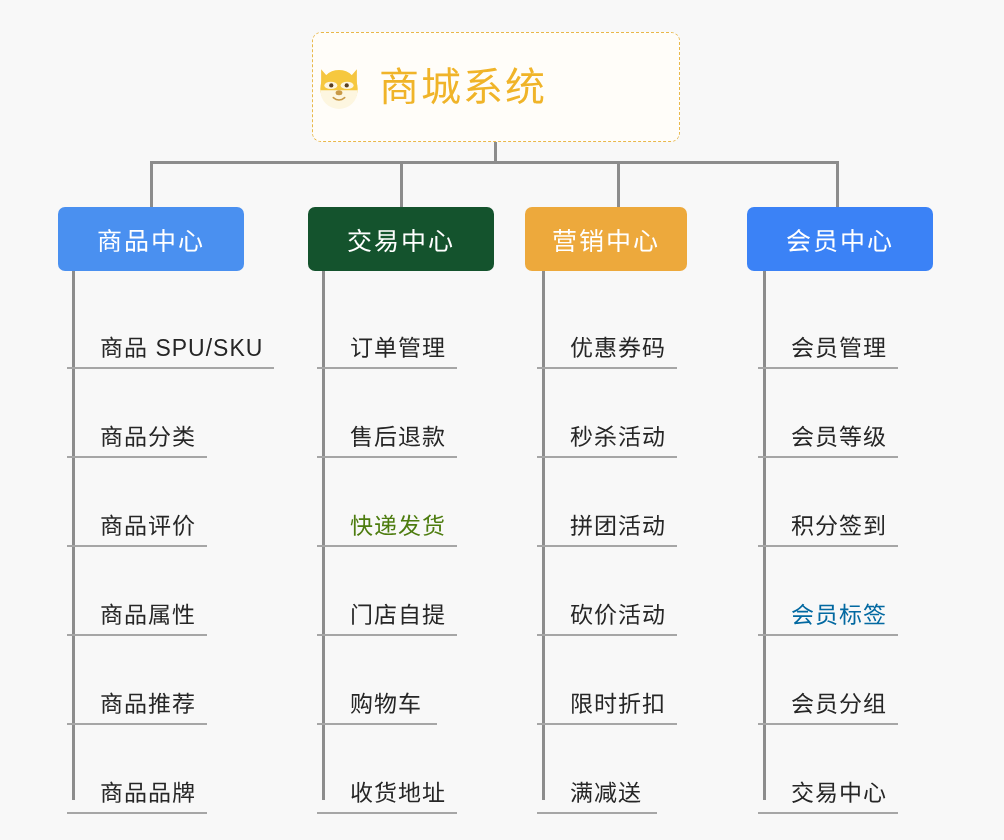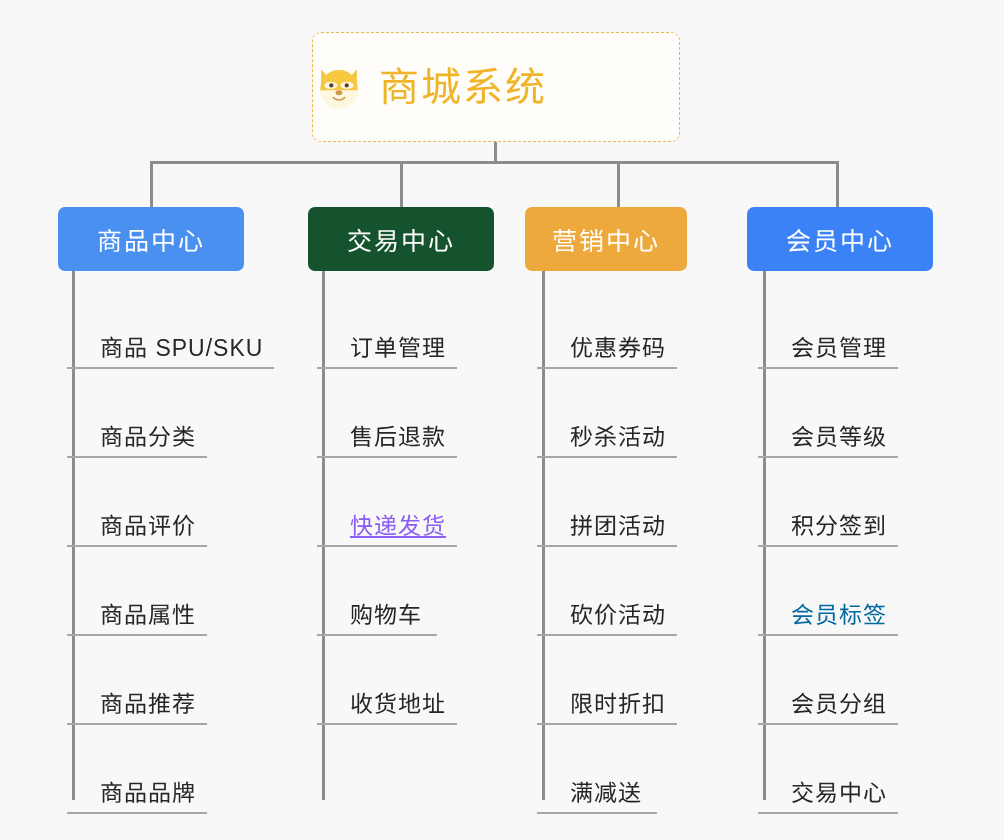--- a/index.html
+++ b/index.html
@@ -215,21 +215,24 @@
 
   <div class="leaf-column lc-1">
     <div class="rail" style="background: rgb(140, 140, 140);"></div>
     <div class="leaf-item">
         <span class="leaf-label" style="color: rgb(38, 38, 38); border-bottom-color: rgb(166, 166, 166);">订单管理</span>
       </div>
     <div class="leaf-item">
         <span class="leaf-label" style="color: rgb(38, 38, 38); border-bottom-color: rgb(166, 166, 166);">售后退款</span>
       </div>
     <div class="leaf-item">
-        <span class="leaf-label" style="color: #8b5cf6; border-bottom-color: rgb(166, 166, 166); text-decoration: underline;">快递发货</span>
+        <span class="leaf-label" style="color: #4d7c0f; border-bottom-color: rgb(166, 166, 166);">快递发货</span>
+      </div>
+    <div class="leaf-item">
+        <span class="leaf-label" style="color: rgb(38, 38, 38); border-bottom-color: rgb(166, 166, 166);">门店自提</span>
       </div>
     <div class="leaf-item">
         <span class="leaf-label" style="color: rgb(38, 38, 38); border-bottom-color: rgb(166, 166, 166);">购物车</span>
       </div>
     <div class="leaf-item">
         <span class="leaf-label" style="color: rgb(38, 38, 38); border-bottom-color: rgb(166, 166, 166);">收货地址</span>
       </div>
   </div>
 
   <div class="leaf-column lc-2">

